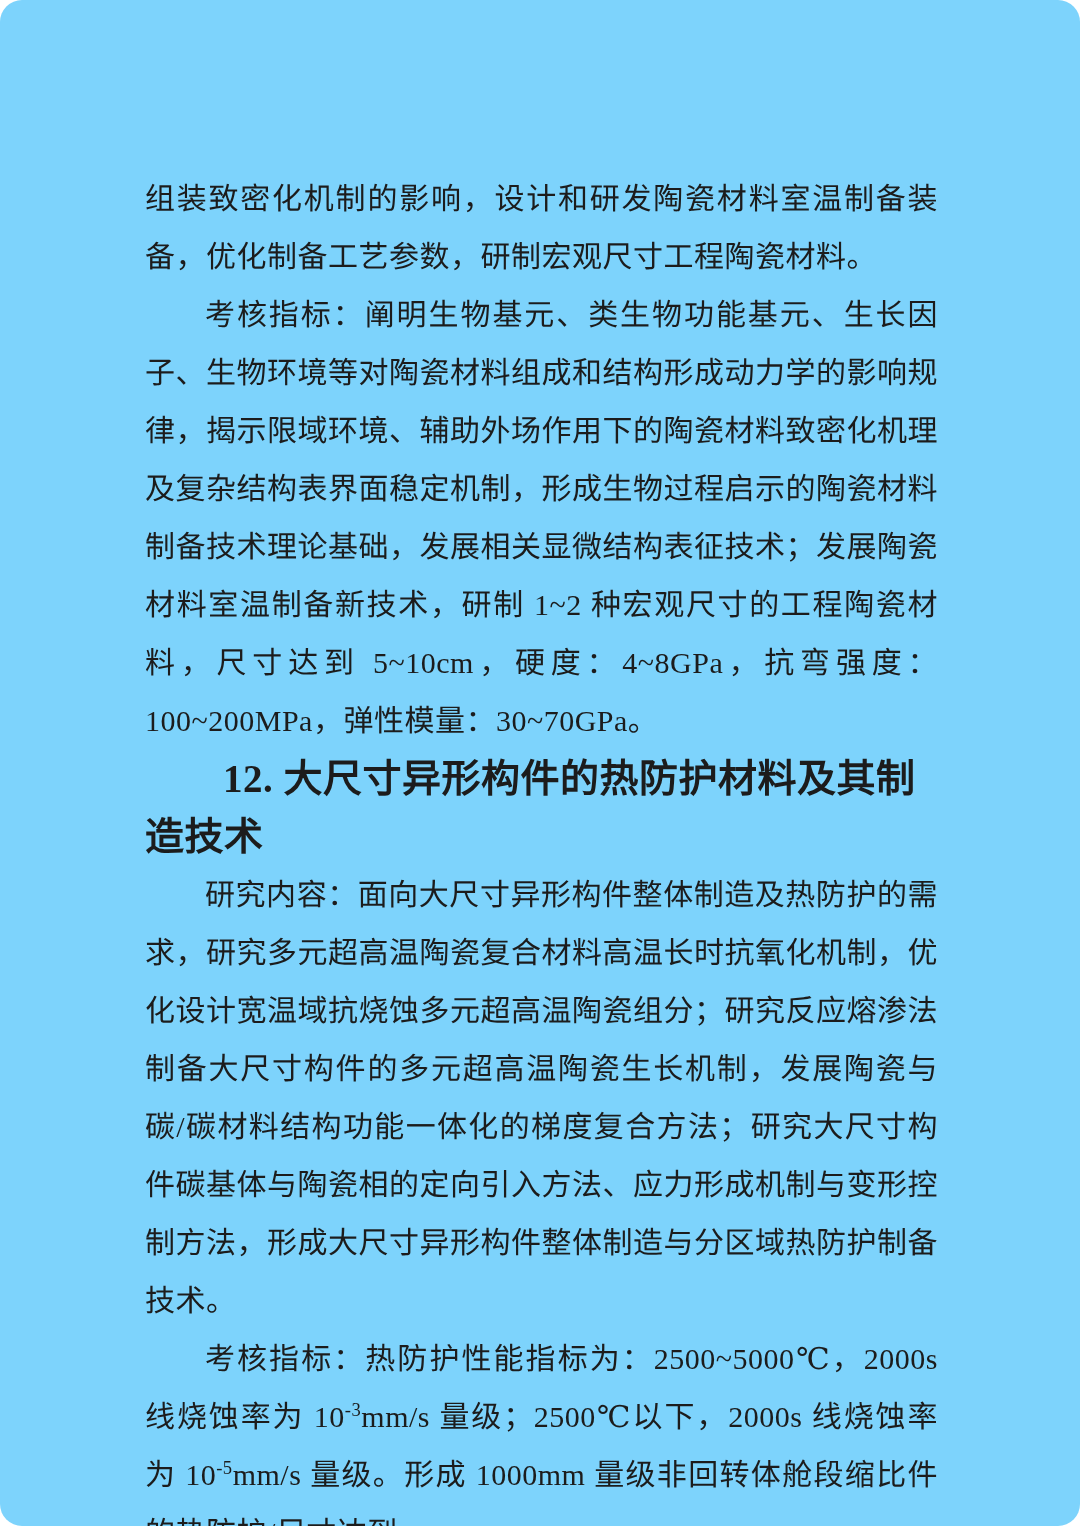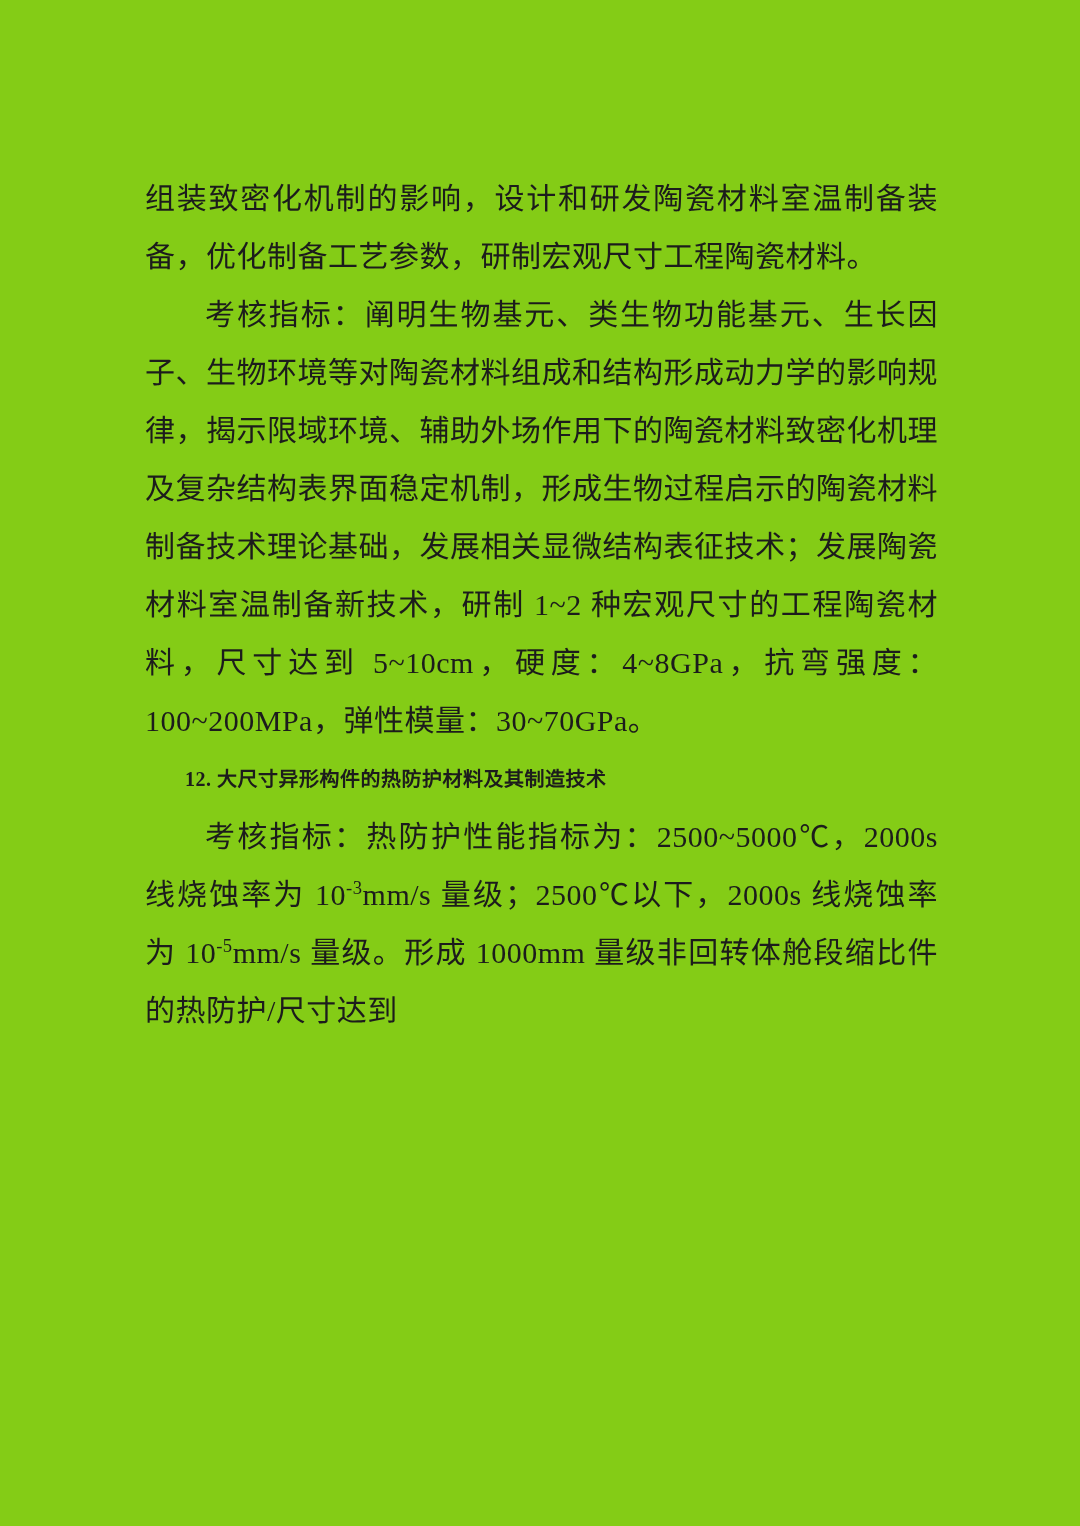--- a/index.html
+++ b/index.html
@@ -11,43 +11,43 @@
     width: 1080px;
     height: 1526px;
     position: relative;
     font-family: "Liberation Serif", "DejaVu Serif", serif;
     color: #1c1c1c;
     overflow: hidden;
   }
   .page {
     position: absolute;
     inset: 0;
-    background: #84cc16;
+    background: #7dd3fc;
+    border-radius: 22px;
   }
   .content {
     position: absolute;
     left: 145px;
     top: 170px;
     width: 793px;
   }
   .para {
     margin: 0;
     font-size: 30px;
     line-height: 58px;
     text-align: justify;
     text-justify: inter-ideograph;
     letter-spacing: 0.5px;
   }
   .indent {
     text-indent: 2em;
-    font-family: Liberation Serif, serif;
   }
   .heading {
     margin: 0;
-    font-size: 20px;
+    font-size: 39px;
     line-height: 58px;
     font-weight: bold;
     text-indent: 2em;
     letter-spacing: 0.5px;
   }
   .para sup {
     font-size: 0.62em;
     line-height: 0;
     vertical-align: super;
   }
@@ -66,18 +66,19 @@
 
 <div class="page">
   <div class="content">
 
     <p class="para">组装致密化机制的影响，设计和研发陶瓷材料室温制备装备，优化制备工艺参数，研制宏观尺寸工程陶瓷材料。</p>
 
     <p class="para indent">考核指标：阐明生物基元、类生物功能基元、生长因子、生物环境等对陶瓷材料组成和结构形成动力学的影响规律，揭示限域环境、辅助外场作用下的陶瓷材料致密化机理及复杂结构表界面稳定机制，形成生物过程启示的陶瓷材料制备技术理论基础，发展相关显微结构表征技术；发展陶瓷材料室温制备新技术，研制 1~2 种宏观尺寸的工程陶瓷材料，尺寸达到 5~10cm，硬度：4~8GPa，抗弯强度：100~200MPa，弹性模量：30~70GPa。</p>
 
     <p class="heading">12. 大尺寸异形构件的热防护材料及其制造技术</p>
 
+    <p class="para indent">研究内容：面向大尺寸异形构件整体制造及热防护的需求，研究多元超高温陶瓷复合材料高温长时抗氧化机制，优化设计宽温域抗烧蚀多元超高温陶瓷组分；研究反应熔渗法制备大尺寸构件的多元超高温陶瓷生长机制，发展陶瓷与碳/碳材料结构功能一体化的梯度复合方法；研究大尺寸构件碳基体与陶瓷相的定向引入方法、应力形成机制与变形控制方法，形成大尺寸异形构件整体制造与分区域热防护制备技术。</p>
 
     <p class="para indent"><span>考核指标：热防护性能指标为：2500~5000℃，2000s 线烧蚀率为 10</span><sup>-3</sup><span>mm/s 量级；2500℃以下，2000s 线烧蚀率为 10</span><sup>-5</sup><span>mm/s 量级。形成 1000mm 量级非回转体舱段缩比件的热防护/尺寸达到</span></p>
 
   </div>
 
 </div>
 
 </body></html>

